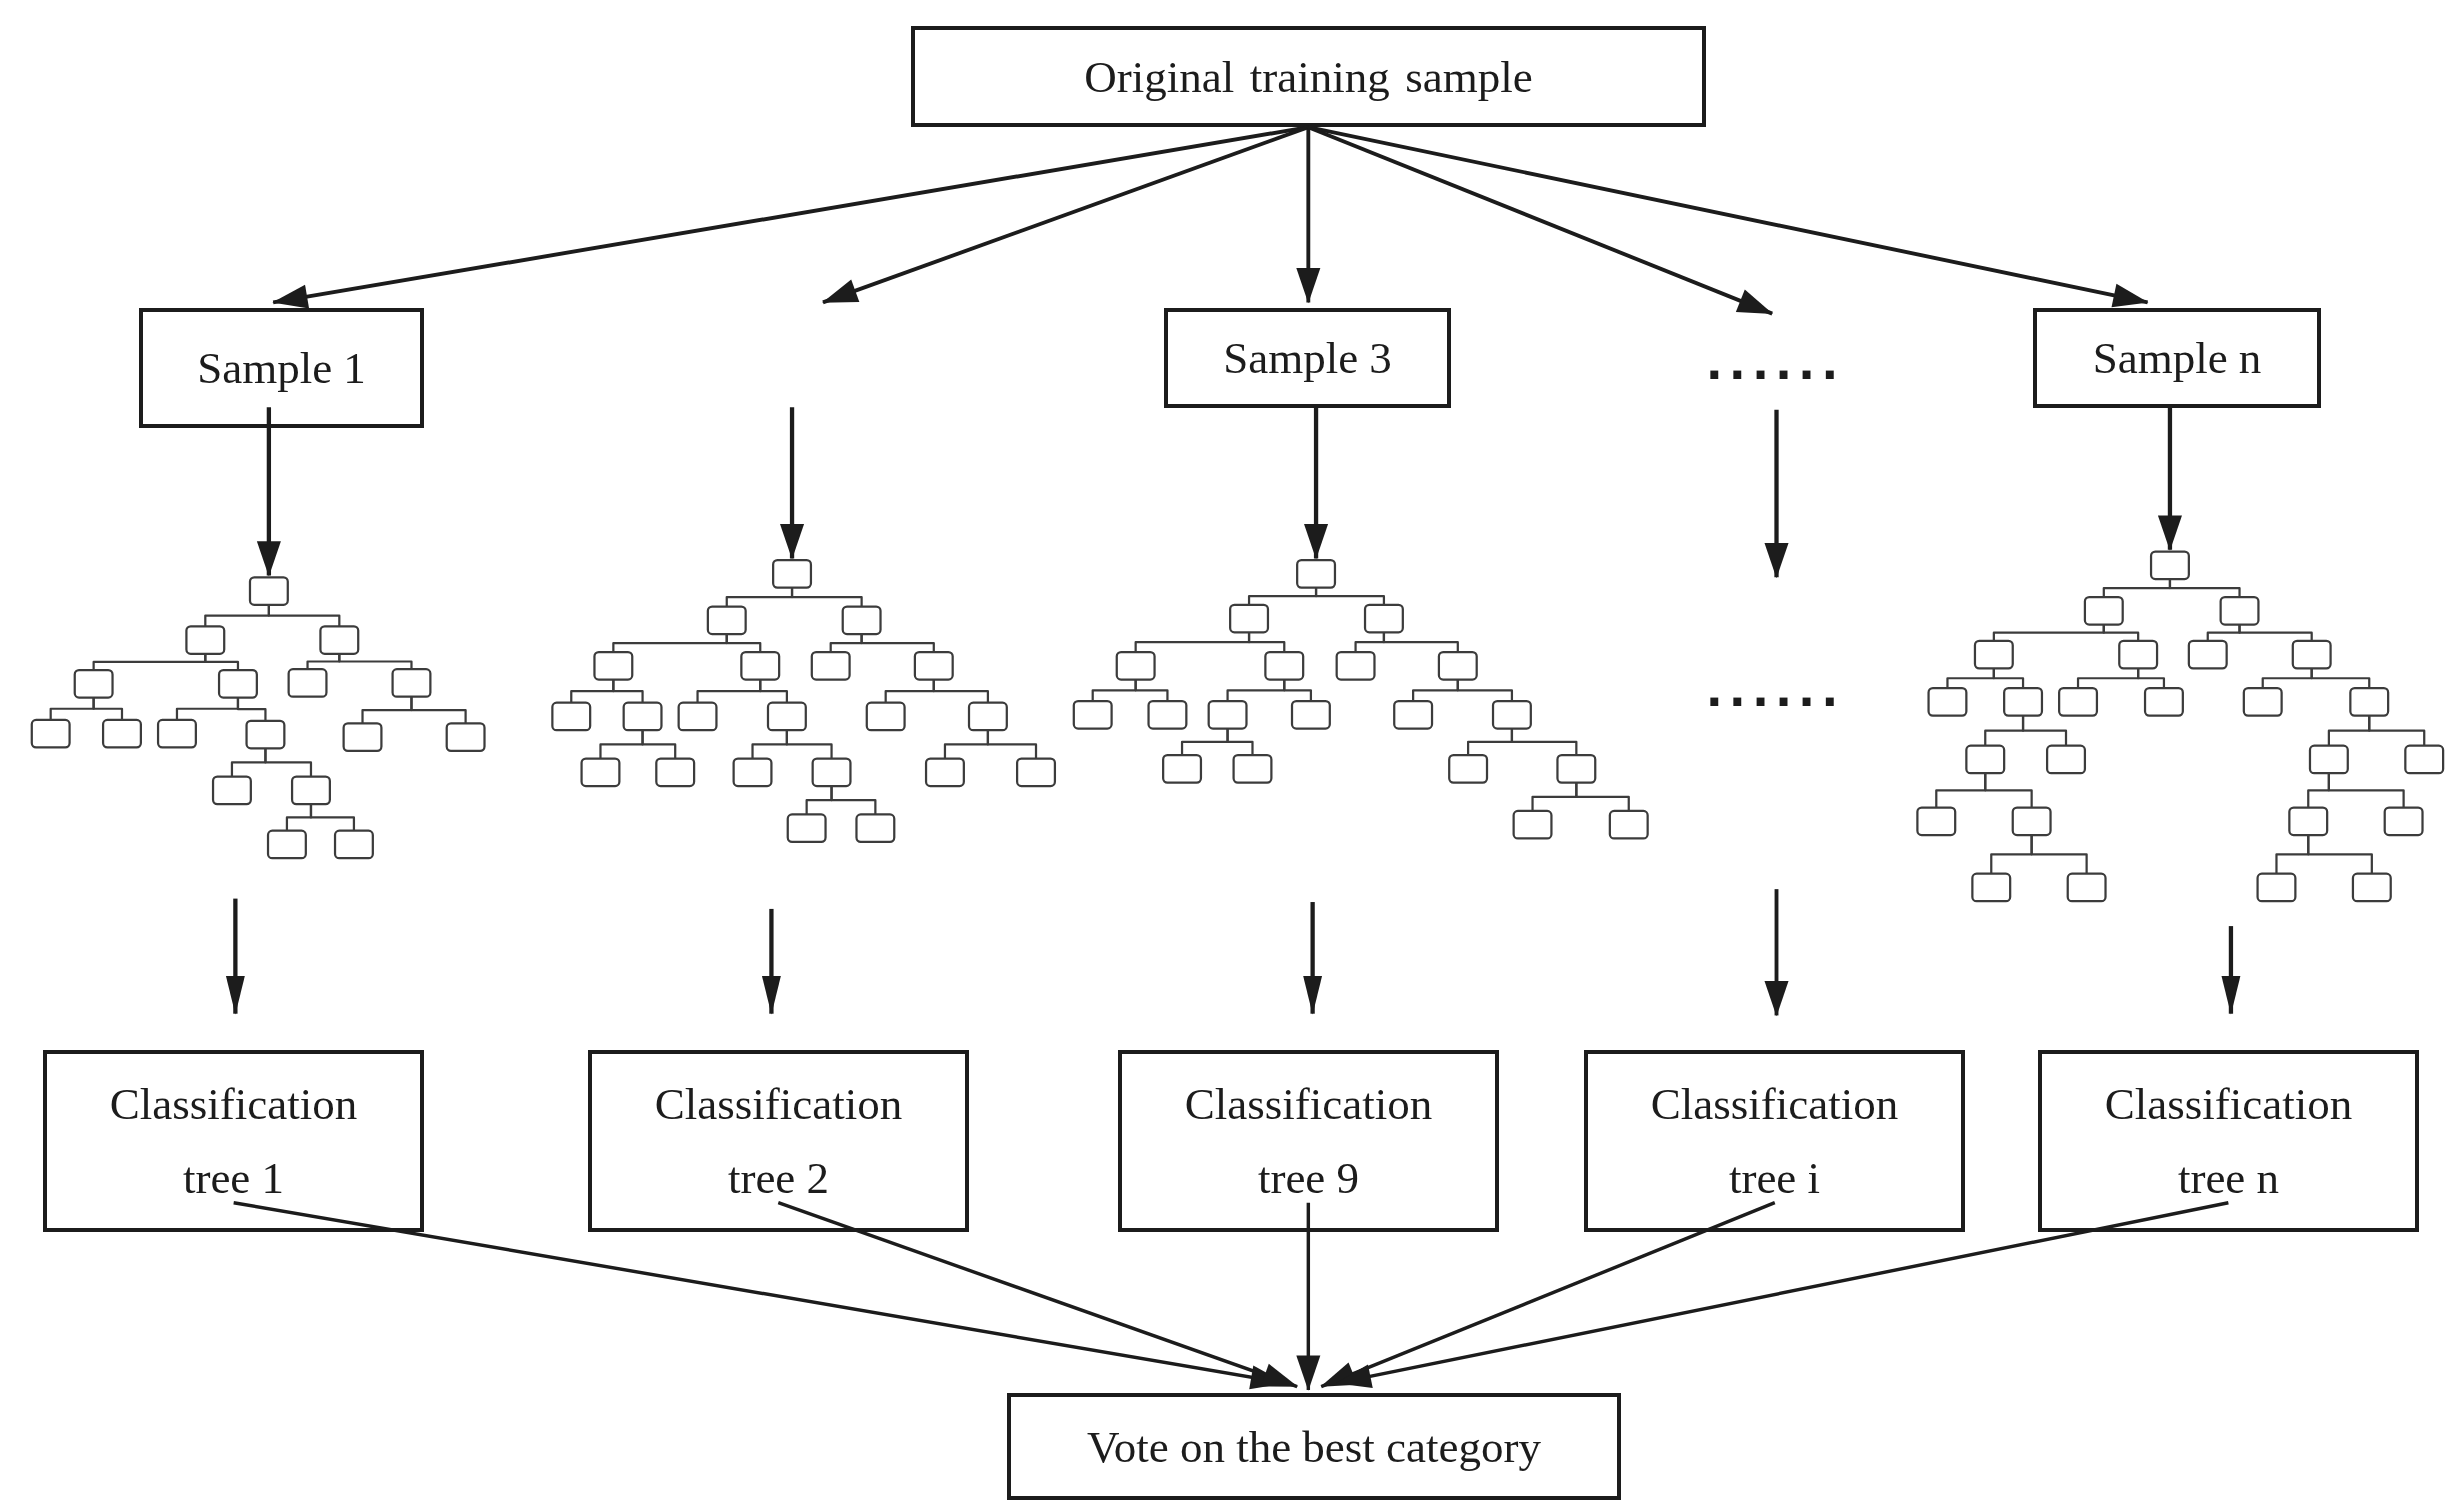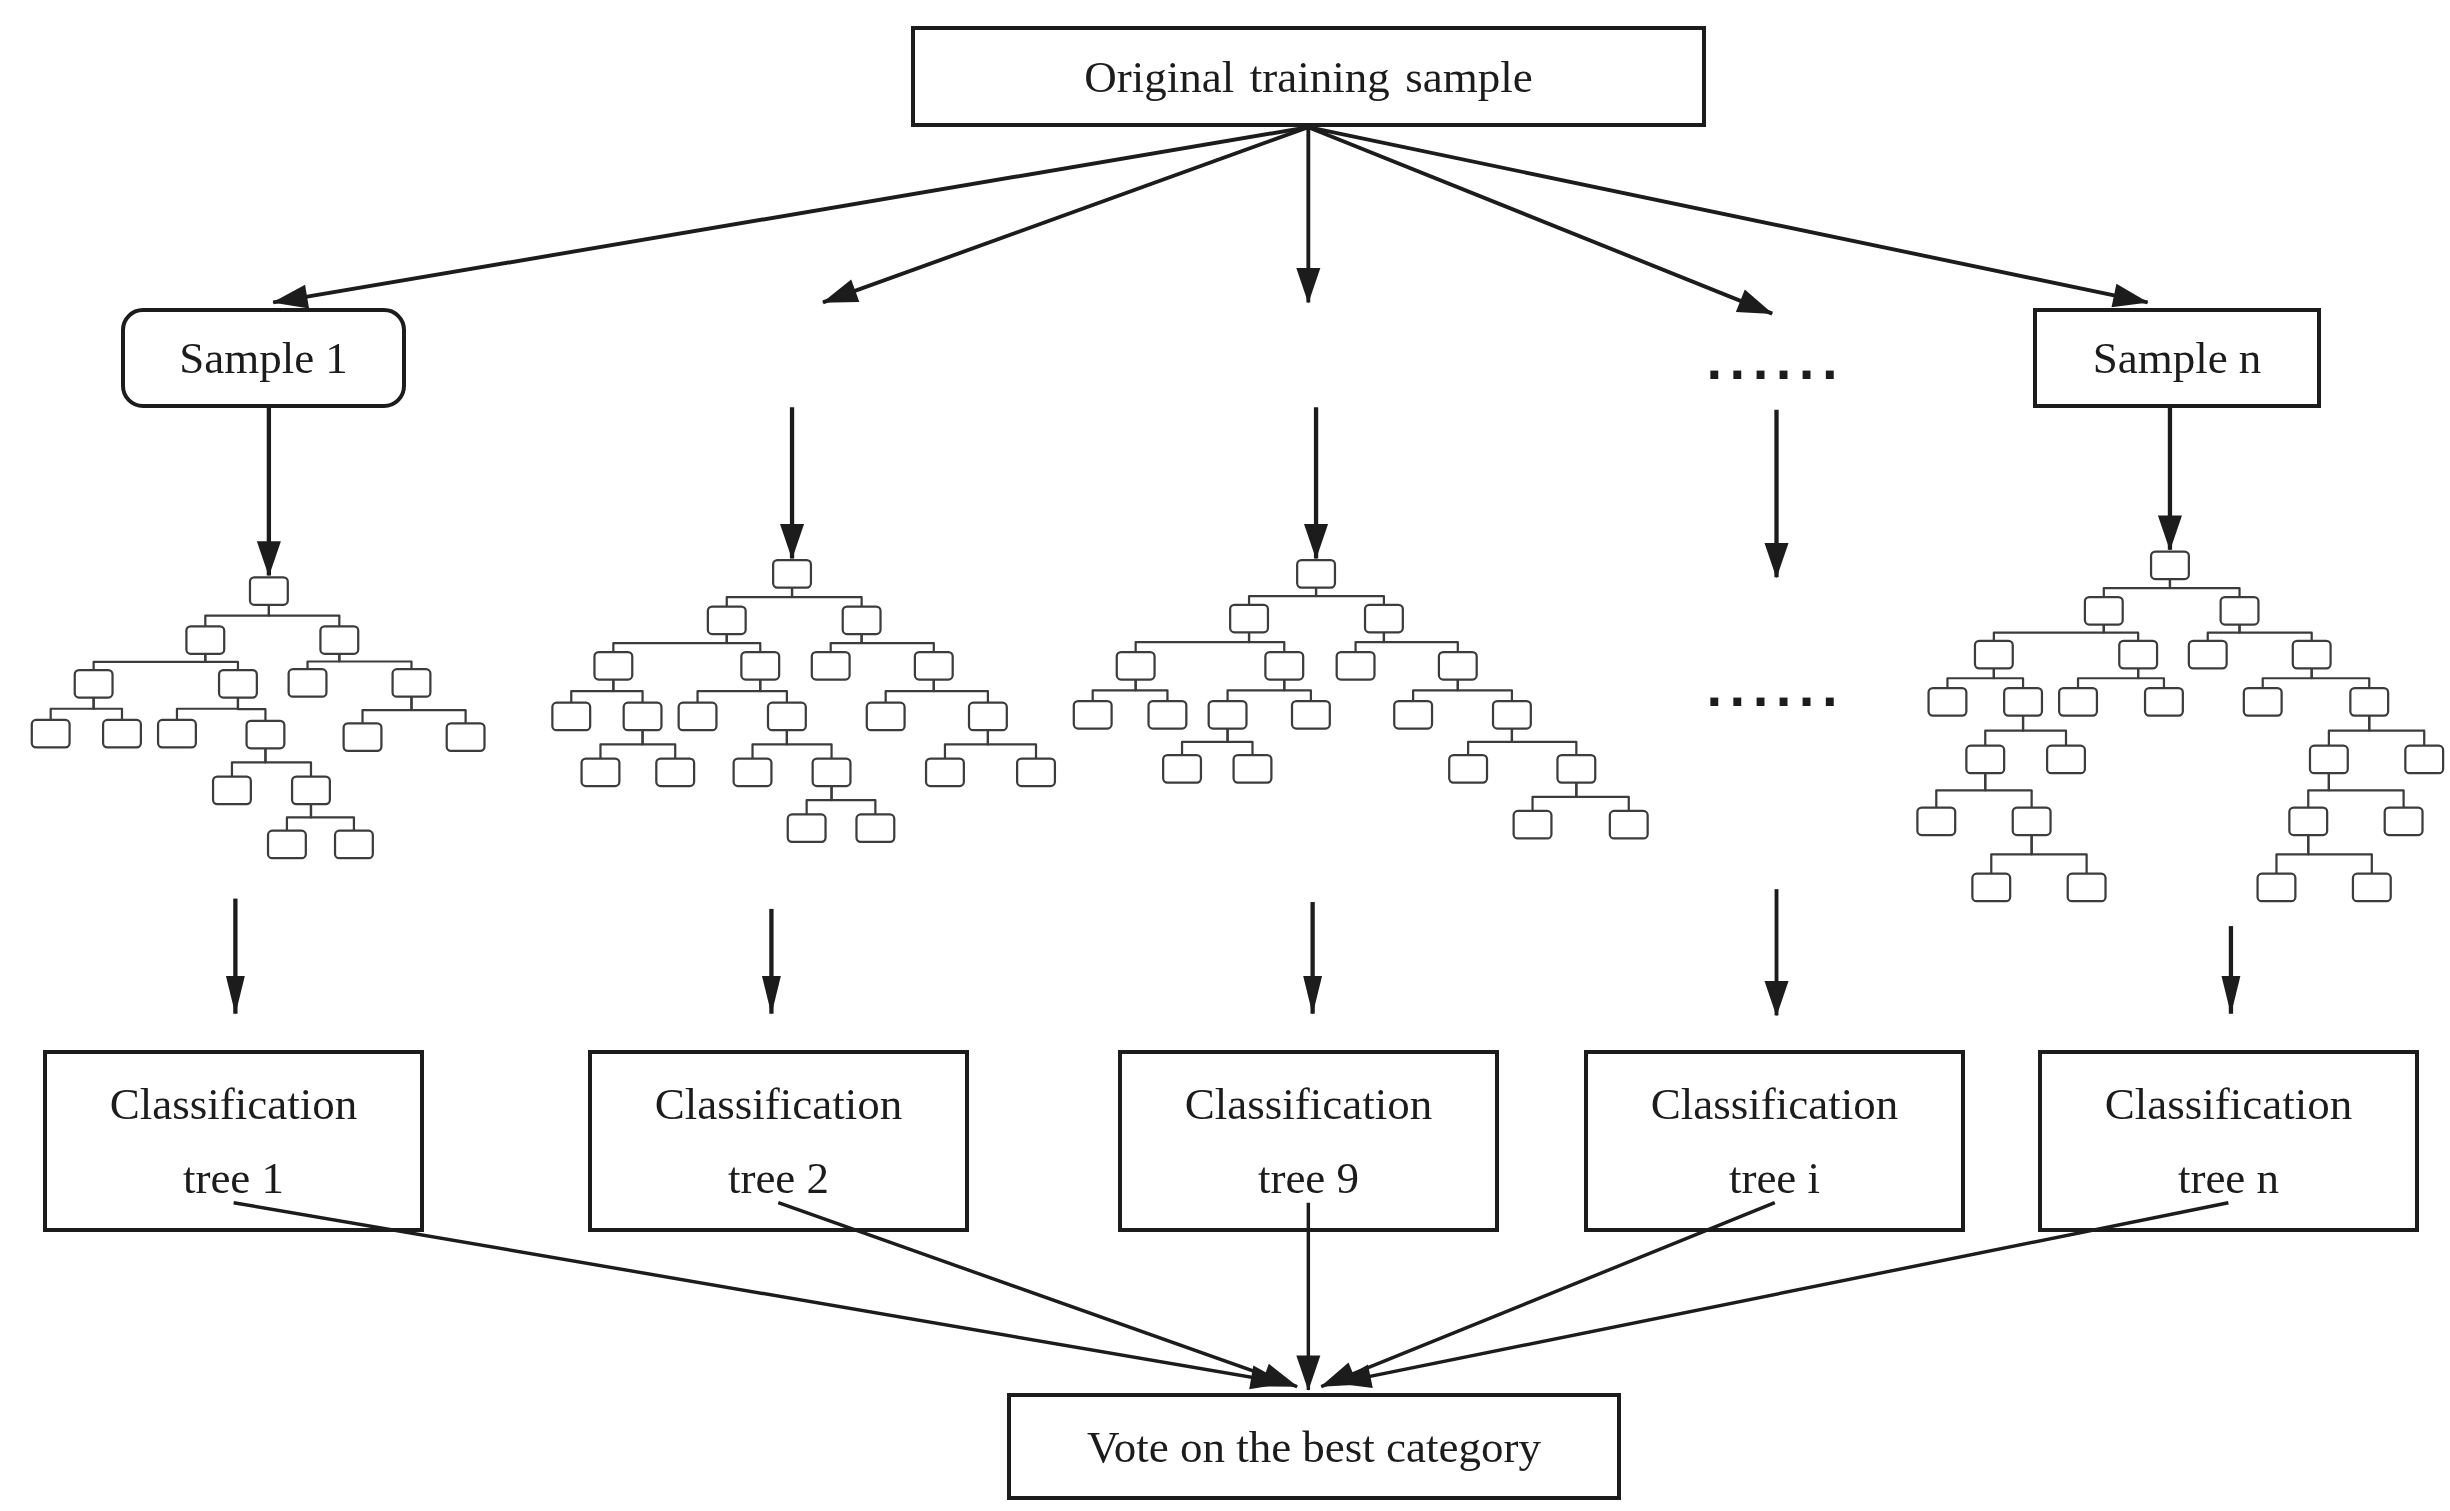--- a/index.html
+++ b/index.html
@@ -9,21 +9,21 @@
     background:var(--bg); color:var(--ink);
     font-family:"Liberation Serif", serif; overflow:hidden;
   }
   .box {
     position:absolute; box-sizing:border-box;
     border:4.3px solid var(--ink); background:#fff;
     display:flex; align-items:center; justify-content:center;
     text-align:center; font-size:45px; z-index:2;
   }
   .b-top  { left:911px; top:26px;   width:795px; height:101px; word-spacing:4.3px; }
-  .b-s1   { left:121px;  top:308px;  width:285px; height:100px;border-radius:22px; }
+  .b-s1   { left:139px;  top:308px;  width:285px; height:120px; }
   .b-s2   { left:645px;  top:308px;  width:285px; height:100px; }
   .b-s3   { left:1164px; top:308px;  width:287px; height:100px; }
   .b-sn   { left:2033px; top:308px;  width:288px; height:100px; }
   .cls    { flex-direction:column;margin-top:28px; }
   .b-c1   { left:43px;   top:1022px; width:381px; height:182px; }
   .b-c2   { left:588px;  top:1022px; width:381px; height:182px; }
   .b-c3   { left:1118px; top:1022px; width:381px; height:182px; }
   .b-ci   { left:1584px; top:1022px; width:381px; height:182px; }
   .b-cn   { left:2038px; top:1022px; width:381px; height:182px; }
   .b-vote { left:1007px; top:1393px; width:614px; height:107px; }
@@ -45,20 +45,23 @@
 <body>
 
 <div class="canvas">
 
   <div class="box b-top">
     <span>Original training sample</span>
   </div>
 
   <div class="box b-s1">
     <span>Sample 1</span>
+  </div>
+  <div class="box b-s3">
+    <span>Sample 3</span>
   </div>
   <div class="dots dots-1">......</div>
   <div class="box b-sn">
     <span>Sample n</span>
   </div>
 
   <div class="dots dots-2">......</div>
 
   <div class="box cls b-c1">
     <span class="cl">Classification</span>

